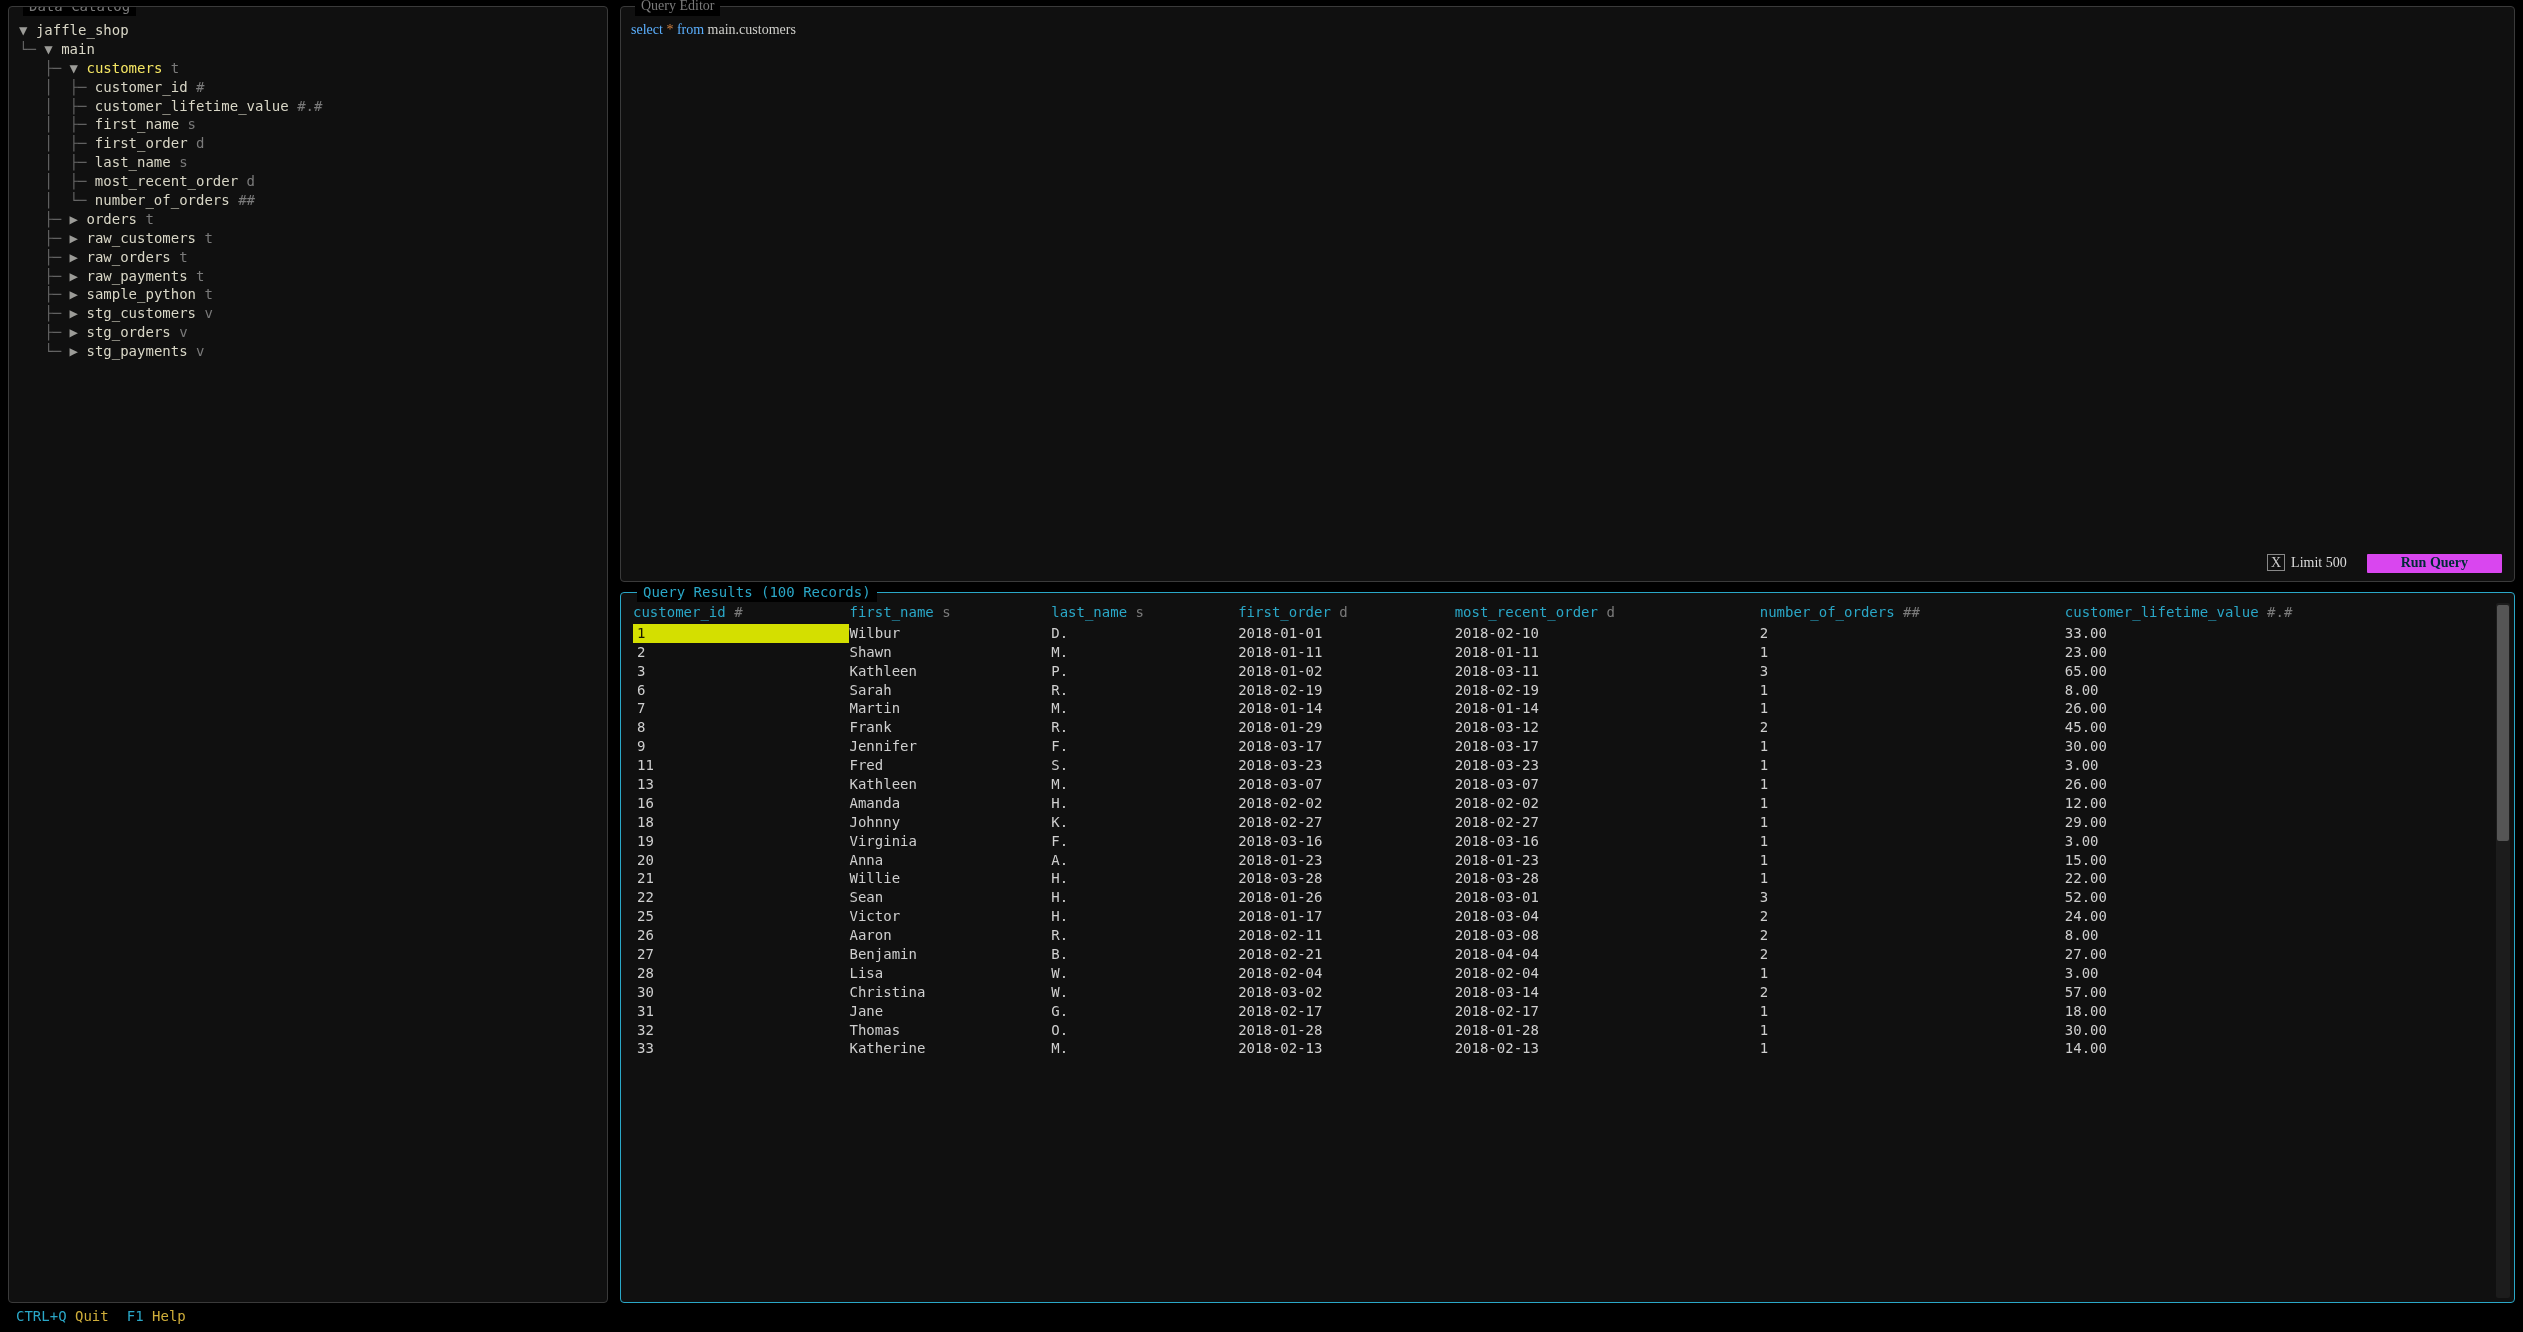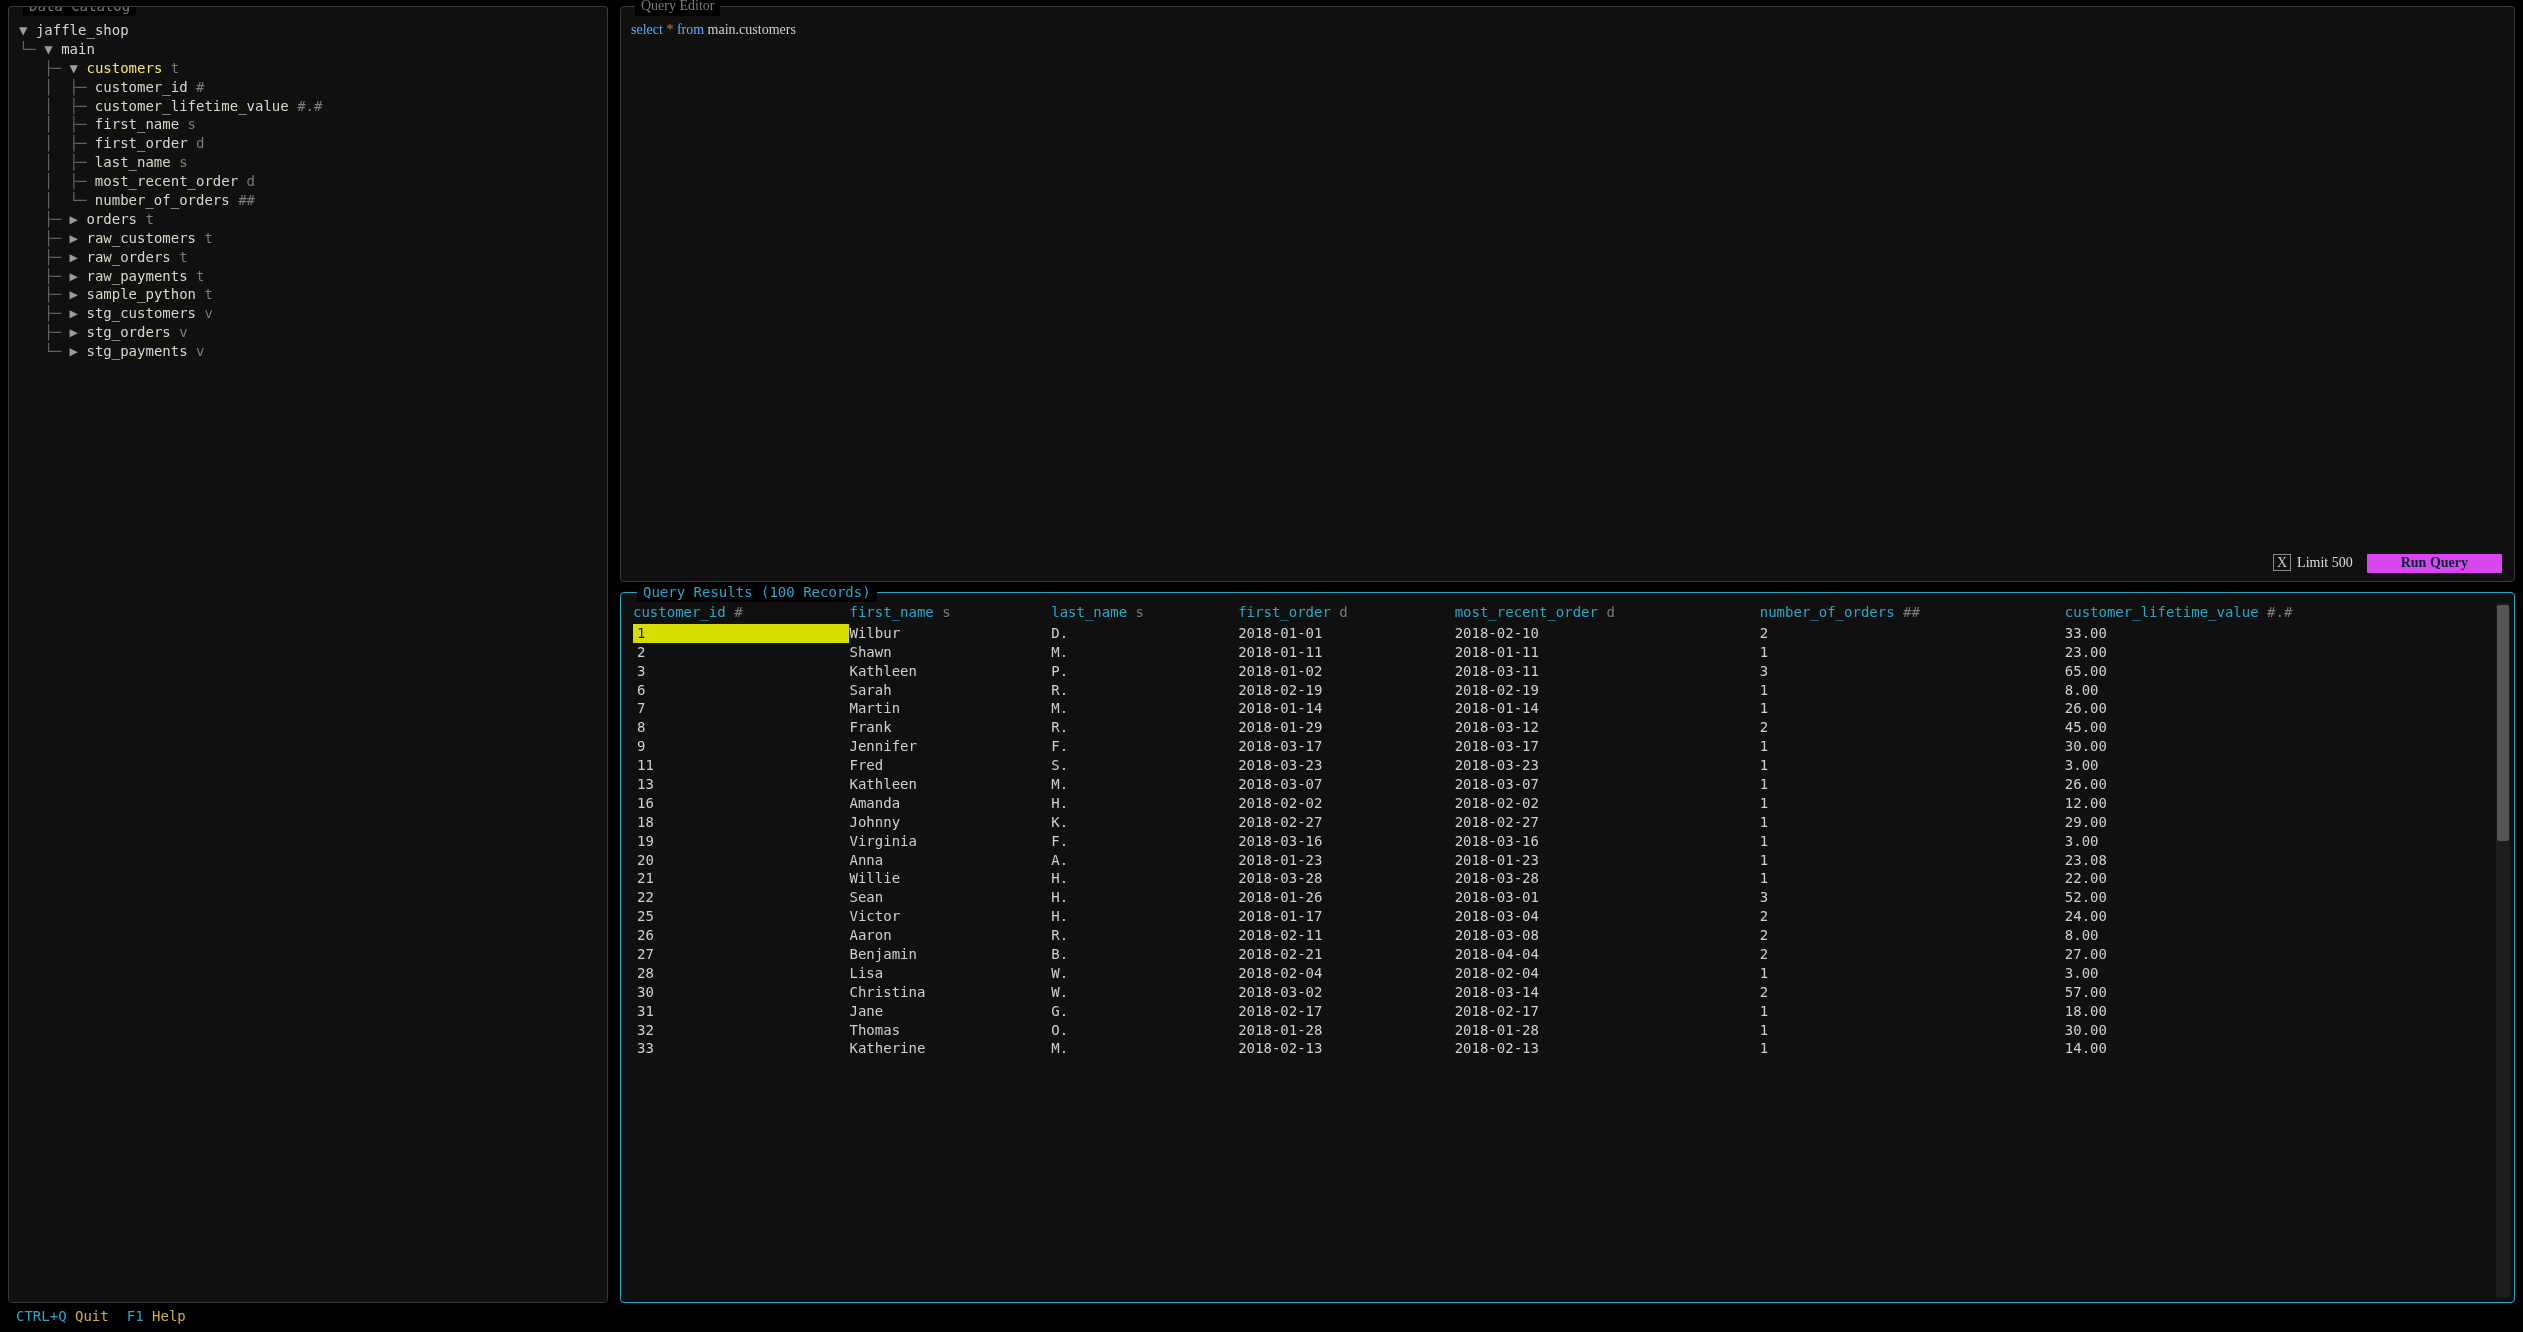--- a/index.html
+++ b/index.html
@@ -65,21 +65,21 @@
     color: #ddd;
     white-space: pre;
     padding-top: 4px;
   }
   .kw { color: #5bb0ff; }
   .op { color: #d08040; }
   .ident { color: #d0d0cc; }
   .editor-footer {
     display: flex;
     justify-content: flex-end;
-    gap: 14px;
+    gap: 20px;
     padding: 2px 2px 0 0;
     align-items: flex-end;
   }
   .limit-box {
     color: #ddd;
   }
   .limit-x {
     border: 1px solid #888;
     padding: 0 3px;
     margin-right: 6px;
@@ -344,21 +344,21 @@
                       <td>1</td>
                       <td>3.00</td>
                     </tr>
                     <tr class="">
                       <td>20</td>
                       <td>Anna</td>
                       <td>A.</td>
                       <td>2018-01-23</td>
                       <td>2018-01-23</td>
                       <td>1</td>
-                      <td>23.08</td>
+                      <td>15.00</td>
                     </tr>
                     <tr class="">
                       <td>21</td>
                       <td>Willie</td>
                       <td>H.</td>
                       <td>2018-03-28</td>
                       <td>2018-03-28</td>
                       <td>1</td>
                       <td>22.00</td>
                     </tr>

